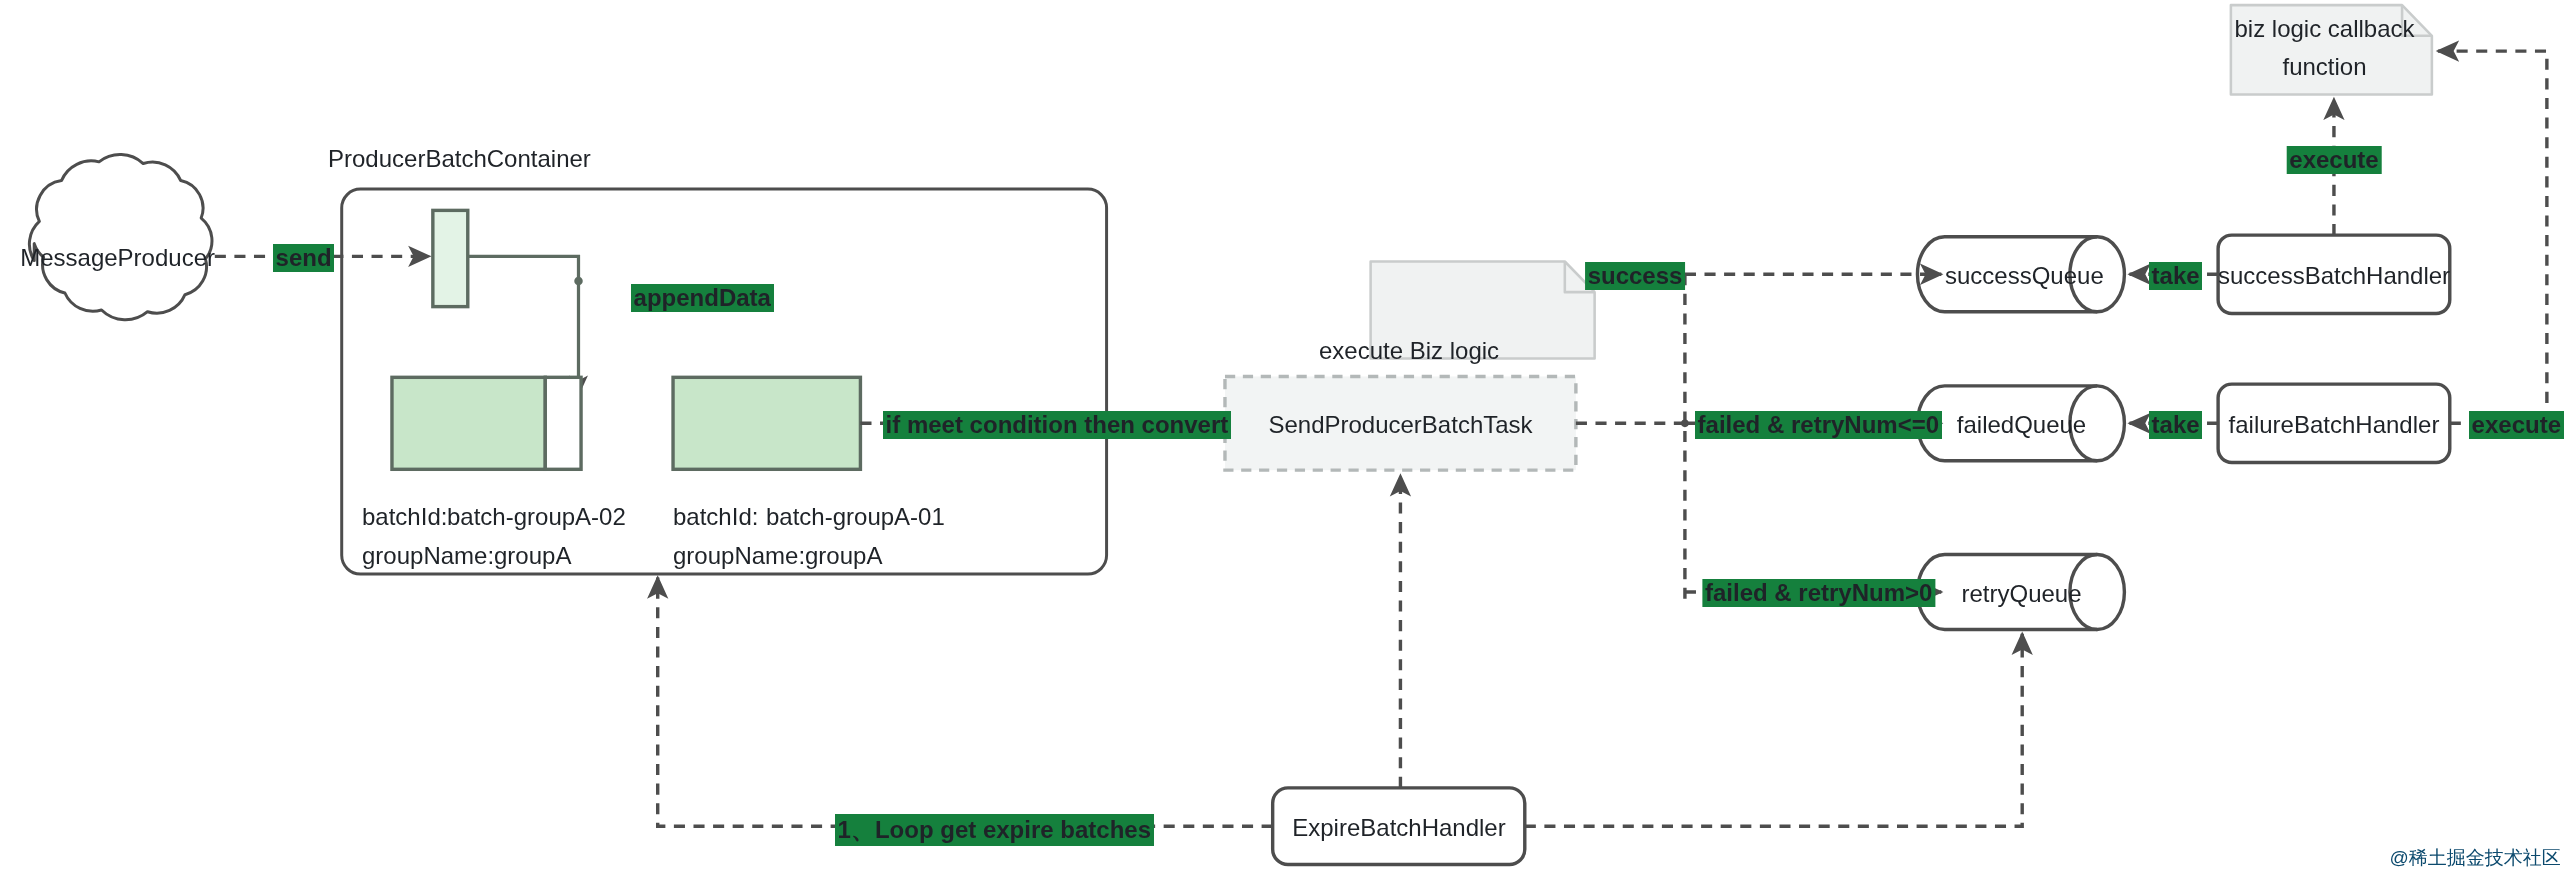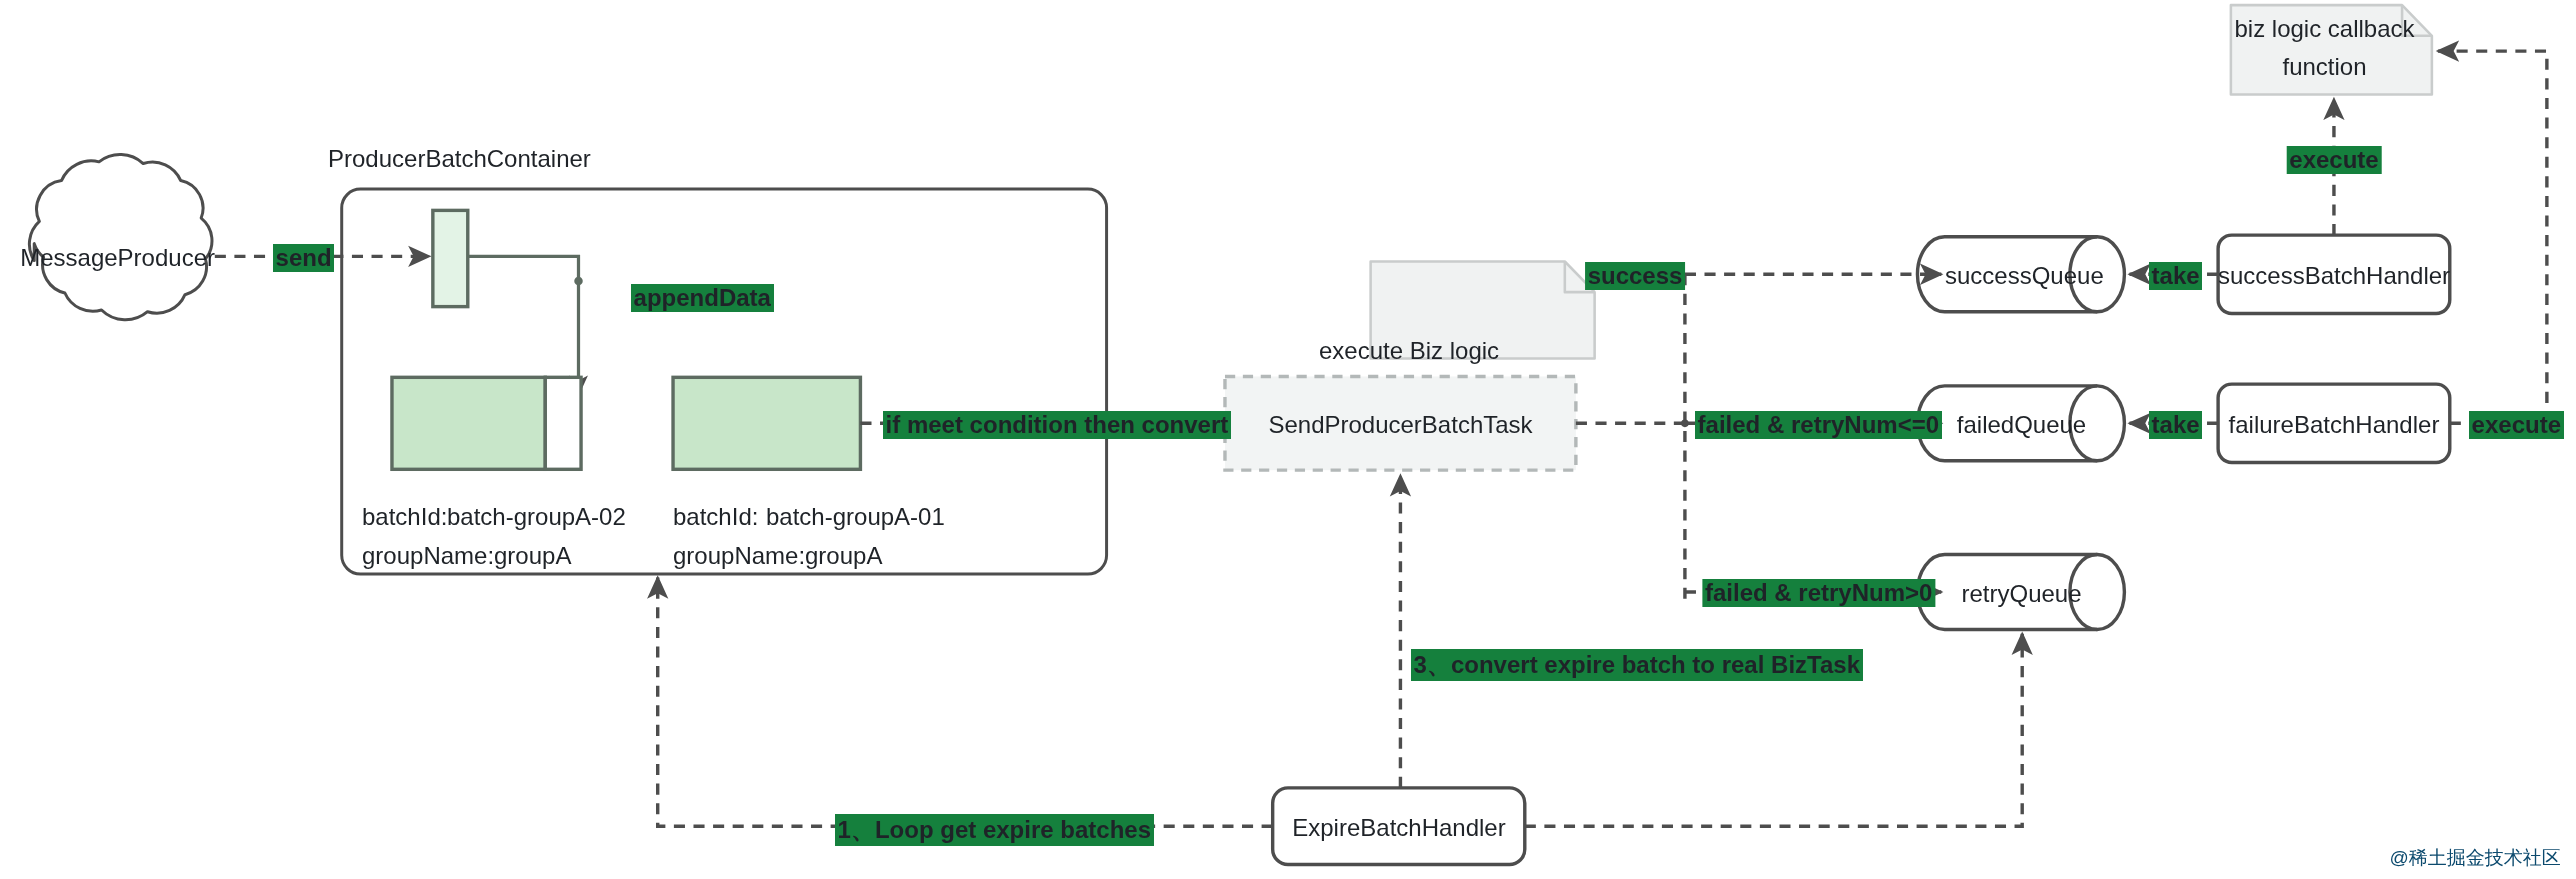--- a/index.html
+++ b/index.html
@@ -232,18 +232,17 @@
   <div class="edge-label f28" style="left:2469px; top:411px;">execute</div>
 
   <div class="node-label f28" style="left:2231px; top:15.3px; width:187px; text-align:center;">biz logic callback</div>
   <div class="node-label f28" style="left:2231px; top:53px; width:187px; text-align:center;">function</div>
 
   <div class="node-label f28" style="left:1273px; top:814px; width:252px; text-align:center;">ExpireBatchHandler</div>
 
   <div class="edge-label f28" style="left:835px; top:814px;">1、Loop get expire batches</div>
 
 
-  <div class="edge-label f28" style="left:1411px; top:649px;">3、convert expire batch to real BizTask</div>
 
   <div class="watermark" style="right:15.3px; bottom:8.5px;">@稀土掘金技术社区</div>
 
 </div>
 
 
 </body></html>

